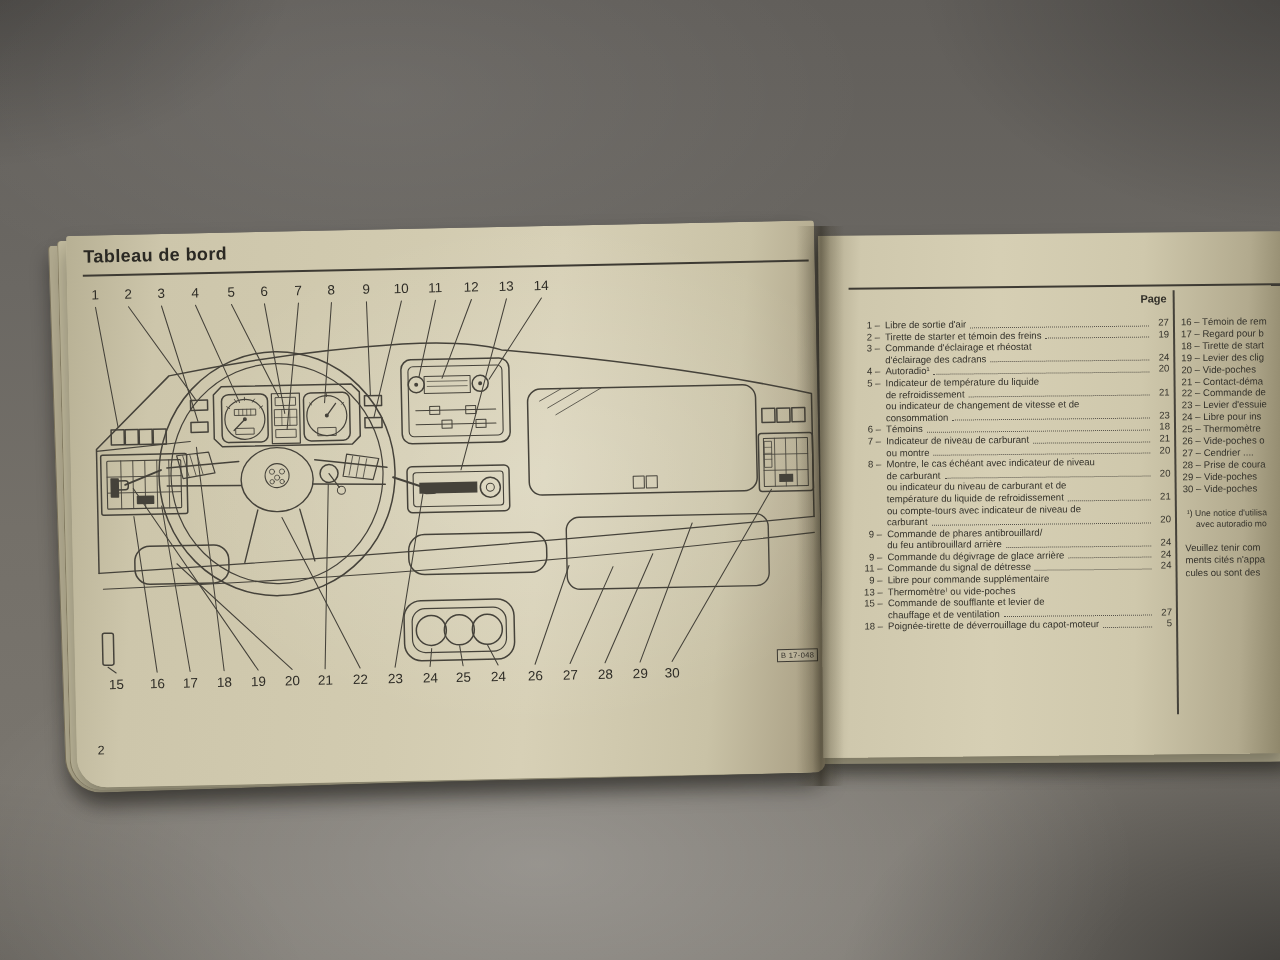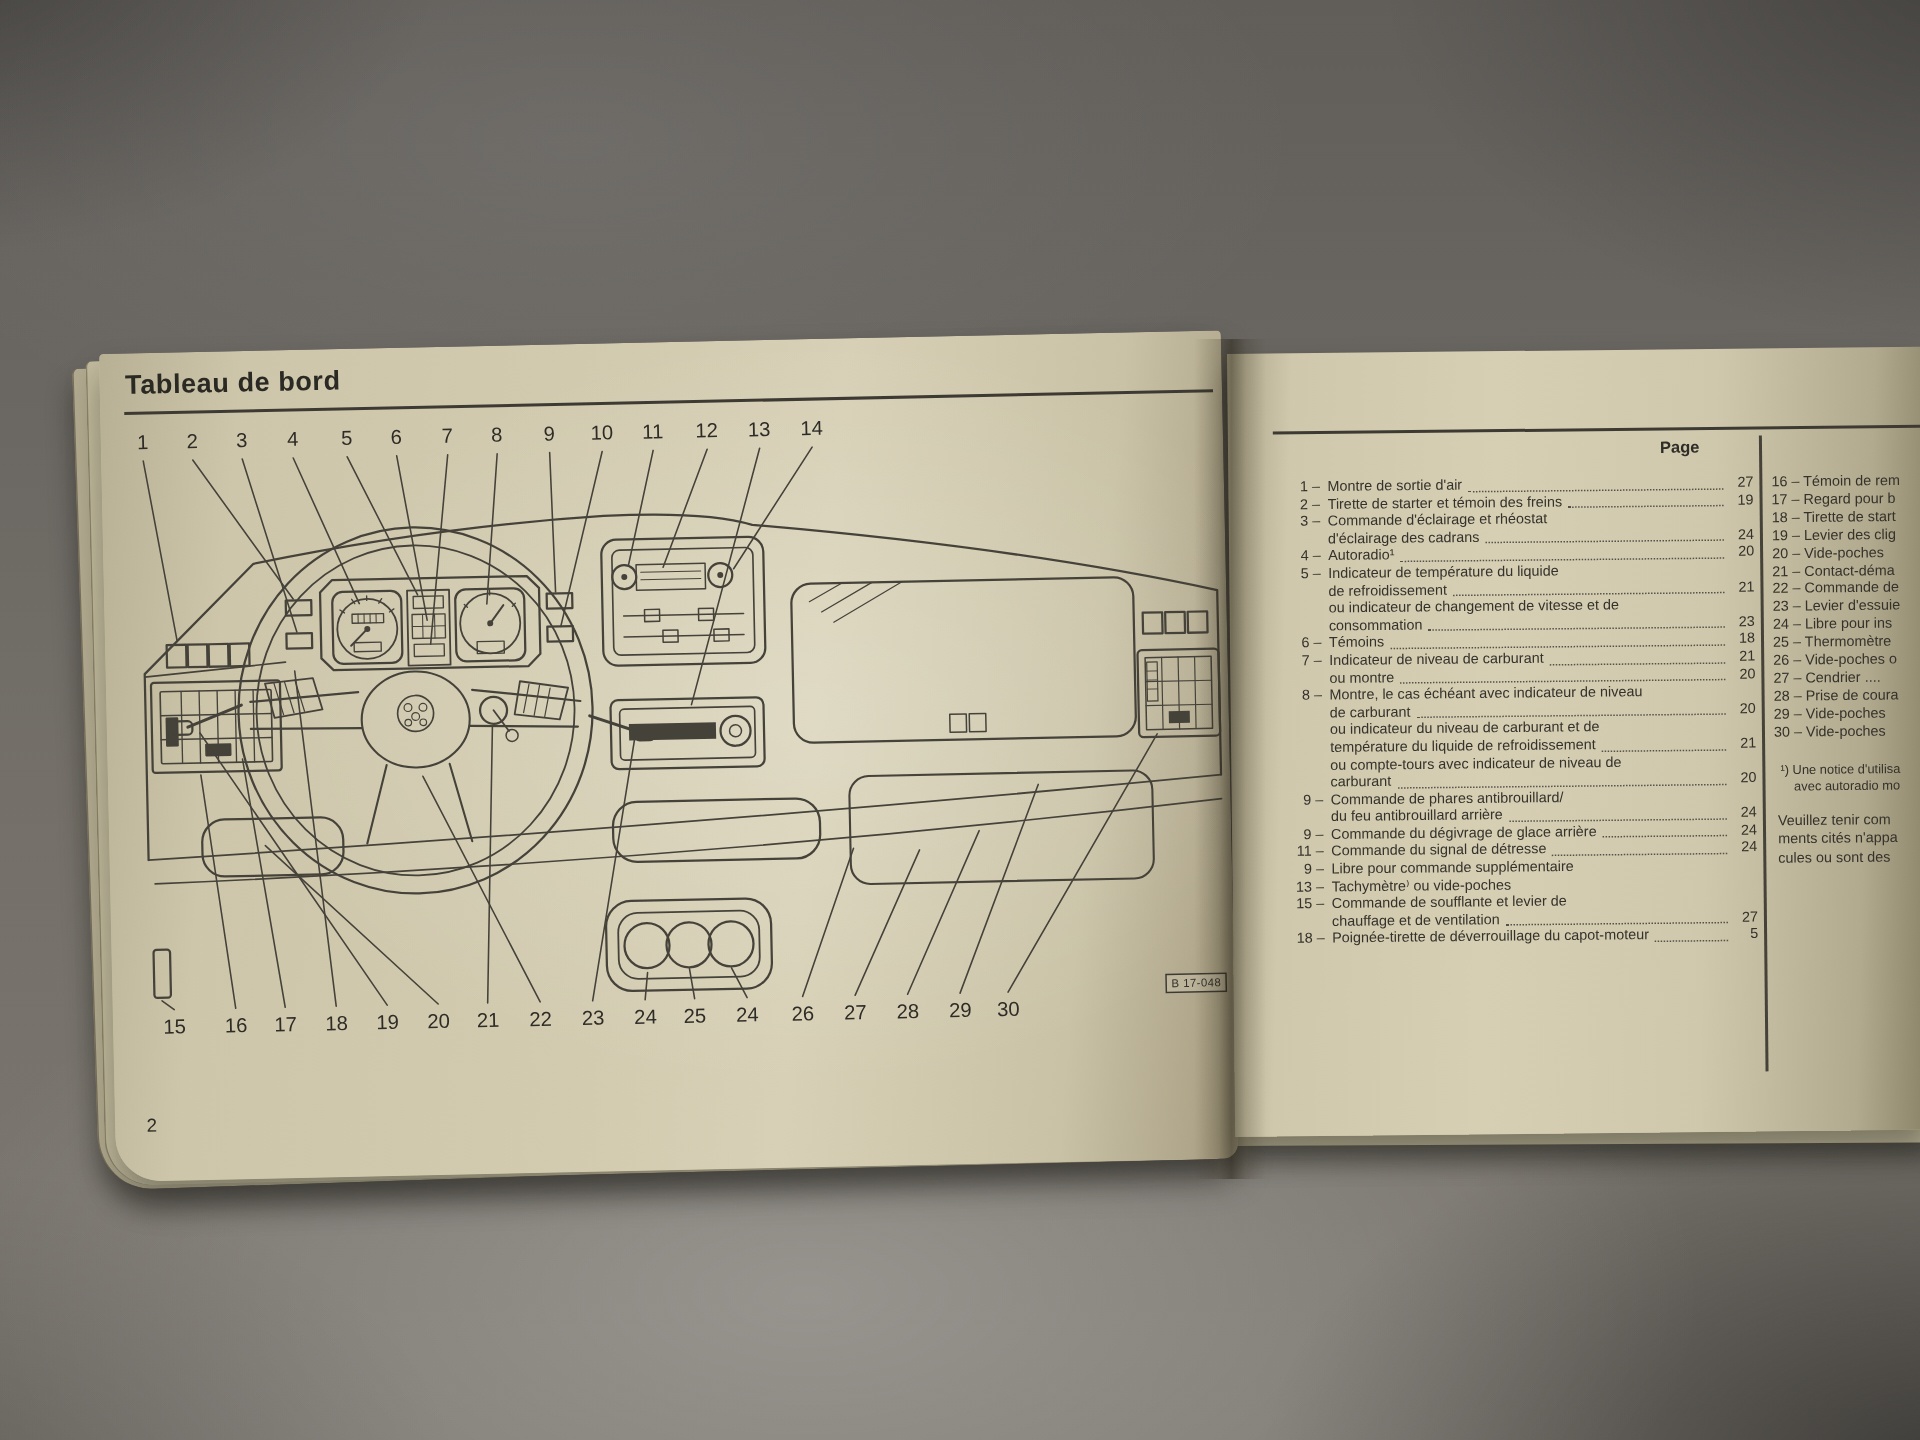--- a/index.html
+++ b/index.html
@@ -52,21 +52,21 @@
   .lp-rule{position:absolute;left:16px;top:39px;width:726px;height:2px;background:#3d3a33;}
   .diagram{position:absolute;left:0;top:0;width:748px;height:552px;}
   .co-num{position:absolute;width:26px;text-align:center;font-size:13.5px;color:#2e2c26;}
   .top-row .co-num{top:52px;}
   .bot-row .co-num{top:442px;}
   .fig-label{position:absolute;left:702px;top:428px;border:1.3px solid #3d3a33;color:#33302a;
     font-size:7.6px;padding:1px 3px;letter-spacing:.3px;background:rgba(255,255,250,.12);}
   .lp-pagenum{position:absolute;left:21px;top:508px;font-size:12.5px;color:#2e2c26;}
   
   .rp-rule{position:absolute;left:30px;top:52px;right:0;height:2px;background:#3d3a33;}
-  .rp-hdr{position:absolute;left:288px;top:60px;width:60px;text-align:left;
+  .rp-hdr{position:absolute;left:288px;top:60px;width:60px;text-align:right;
     font-size:11px;font-weight:bold;color:#2f2d27;}
   .toc{position:absolute;left:36px;top:84px;width:314px;font-size:9.6px;line-height:11.6px;color:#34322b;}
   .toc-item{display:flex;}
   .toc-num{width:25px;flex:none;text-align:right;margin-right:5px;white-space:nowrap;}
   .toc-lines{flex:1;min-width:0;}
   .toc-line{display:flex;align-items:flex-end;}
   .t{white-space:nowrap;}
   .lead{flex:1;border-bottom:1.6px dotted #56524a;margin:0 4px 2px 4px;min-width:8px;}
   .pg{flex:none;width:16px;text-align:right;}
   .divider{position:absolute;left:354px;top:58px;width:1.6px;height:424px;background:#45423a;}
@@ -290,21 +290,21 @@
   </div>
 
   <div class="page-right">
     <div class="rp-rule"></div>
     <div class="rp-hdr">Page</div>
     <div class="toc">
         <div class="toc-item">
           <div class="toc-num">1 –</div>
           <div class="toc-lines">
             <div class="toc-line">
-              <span class="t">Montre de sortie d'air</span>
+              <span class="t">Libre de sortie d'air</span>
               <span class="lead"></span>
               <span class="pg">27</span>
             </div>
           </div>
         </div>
         <div class="toc-item">
           <div class="toc-num">2 –</div>
           <div class="toc-lines">
             <div class="toc-line">
               <span class="t">Tirette de starter et témoin des freins</span>
@@ -449,21 +449,21 @@
           <div class="toc-lines">
             <div class="toc-line">
               <span class="t">Libre pour commande supplémentaire</span>
             </div>
           </div>
         </div>
         <div class="toc-item">
           <div class="toc-num">13 –</div>
           <div class="toc-lines">
             <div class="toc-line">
-              <span class="t">Tachymètre⁾ ou vide-poches</span>
+              <span class="t">Thermomètre⁾ ou vide-poches</span>
             </div>
           </div>
         </div>
         <div class="toc-item">
           <div class="toc-num">15 –</div>
           <div class="toc-lines">
             <div class="toc-line">
               <span class="t">Commande de soufflante et levier de</span>
             </div>
             <div class="toc-line">

